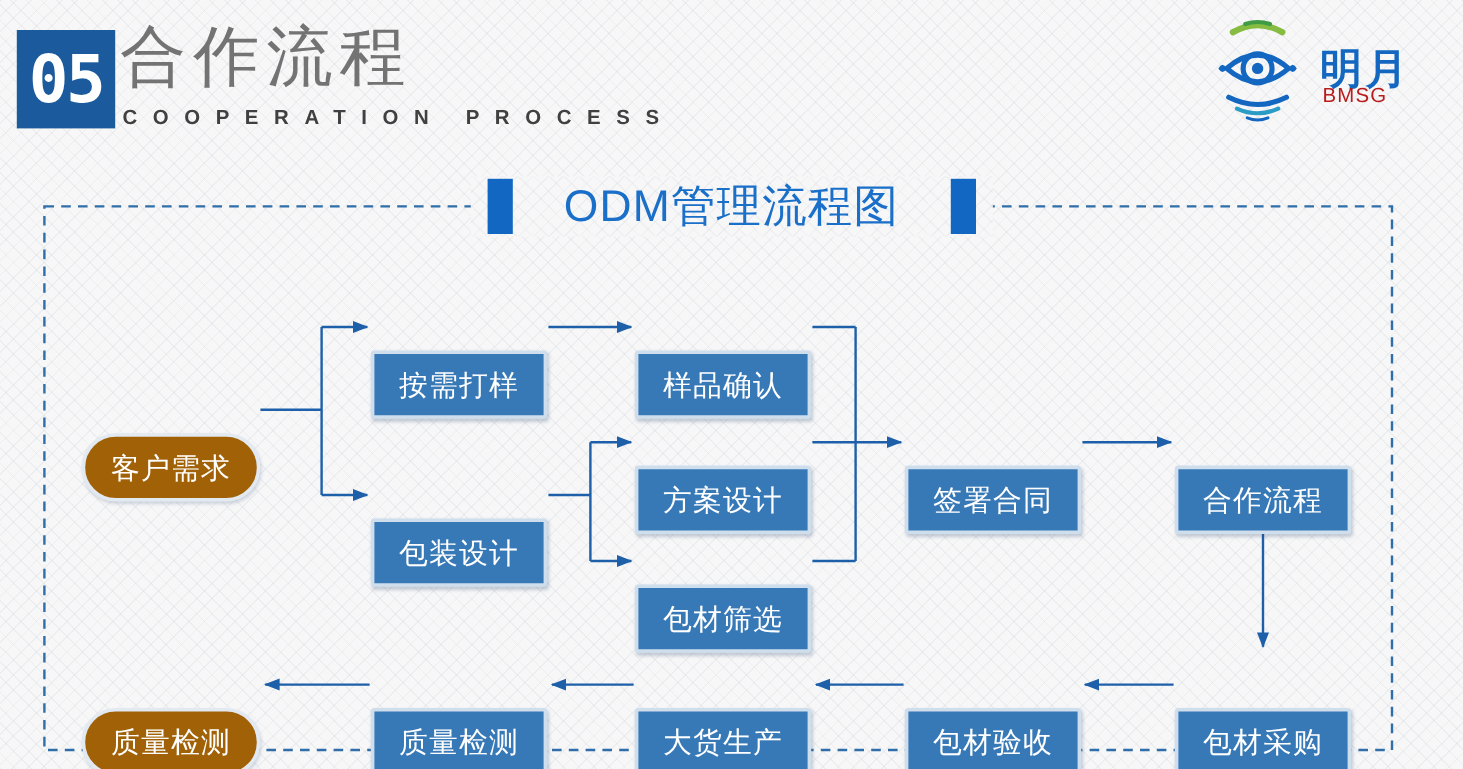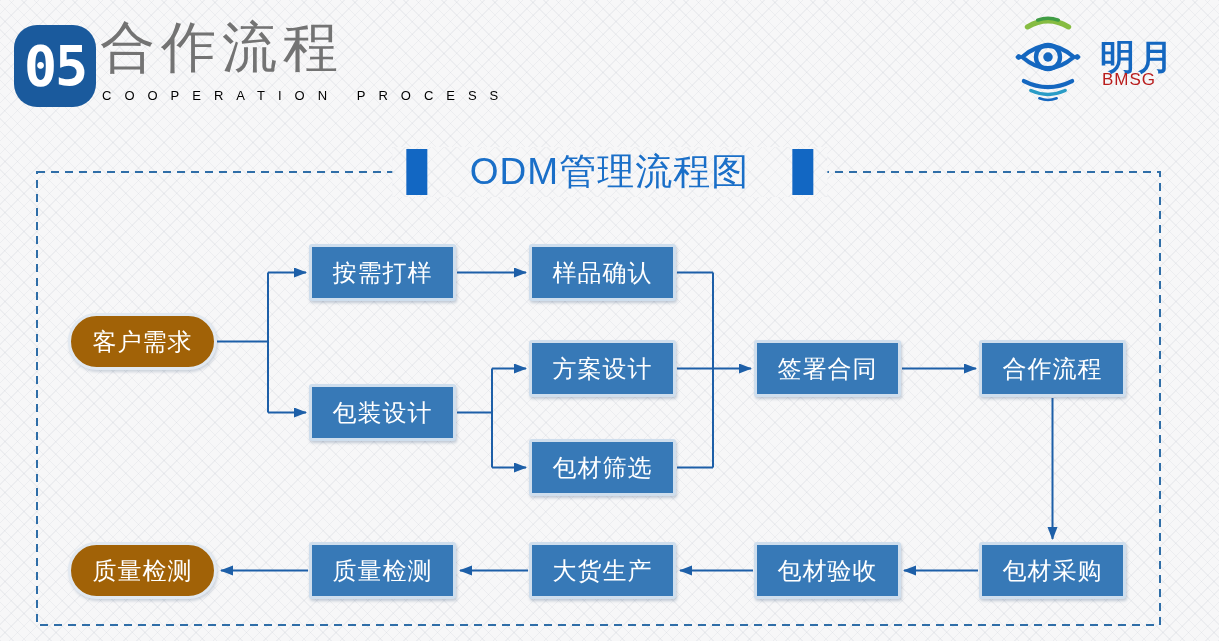--- a/index.html
+++ b/index.html
@@ -10,49 +10,49 @@
   .bg-pattern{
     background-color:#f7f7f8;
     background-image:
       repeating-linear-gradient(45deg, rgba(190,195,205,0.18) 0 1px, transparent 1px 9px),
       repeating-linear-gradient(-45deg, rgba(190,195,205,0.18) 0 1px, transparent 1px 9px);
   }
   
   .num-square{
     position:absolute;left:14px;top:25px;width:82px;height:82px;
     background:#1a5a9d;color:#fff;display:flex;align-items:center;justify-content:center;
-    font-family:"DejaVu Sans Mono",monospace;font-size:55px;font-weight:600;letter-spacing:-2px;border-radius:23px;
+    font-family:"DejaVu Sans Mono",monospace;font-size:55px;font-weight:600;letter-spacing:-2px;
   }
   .header-title-cn{
     position:absolute;left:100px;top:8px;height:80px;display:flex;align-items:center;
     font-family:"DejaVu Serif",serif;font-size:55px;color:#737373;letter-spacing:6px;
   }
   .header-title-en{
     position:absolute;left:102px;top:88px;
-    font-size:13px;color:#000000;letter-spacing:13px;font-weight:400;white-space:nowrap;
+    font-size:17px;color:#404040;letter-spacing:13px;font-weight:700;white-space:nowrap;
   }
   
   .logo{position:absolute;right:14px;top:12px;width:200px;height:90px;}
   .logo svg{position:absolute;left:0;top:0;}
   .logo-cn{position:absolute;left:95px;top:22px;font-size:35px;font-weight:bold;color:#1467c0;letter-spacing:3px;}
   .logo-en{position:absolute;left:97px;top:58px;font-size:17px;font-weight:normal;color:#b91c1c;letter-spacing:1px;}
   
   .diagram-title{
     position:absolute;left:50%;top:147px;transform:translateX(-50%);
     display:flex;align-items:center;gap:43px;padding:0 14px;z-index:3;
   }
   .title-bar{width:21px;height:46px;background:#1267c3;}
   .title-text{font-size:37px;color:#1a6fc8;white-space:nowrap;letter-spacing:1px;}
   
   .lines-svg{position:absolute;left:0;top:0;z-index:1;}
   
   .node{
     position:absolute;z-index:2;box-sizing:border-box;
     display:flex;align-items:center;justify-content:center;
-    color:#fff;font-size:24px;letter-spacing:1px;white-space:nowrap;
+    color:#fff;font-size:24px;letter-spacing:1px;white-space:nowrap;margin-top:48px;
   }
   .node.box{
     width:147px;height:57px;background:#3779b7;
     border:3px solid #cfdeed;border-radius:3px;
     box-shadow:1px 2px 3px rgba(40,70,110,0.25);
   }
   .node.ellipse{
     width:149px;height:57px;background:#a16207;
     border:3px solid #e2e9f1;border-radius:29px;
     box-shadow:1px 2px 3px rgba(40,70,110,0.2);

